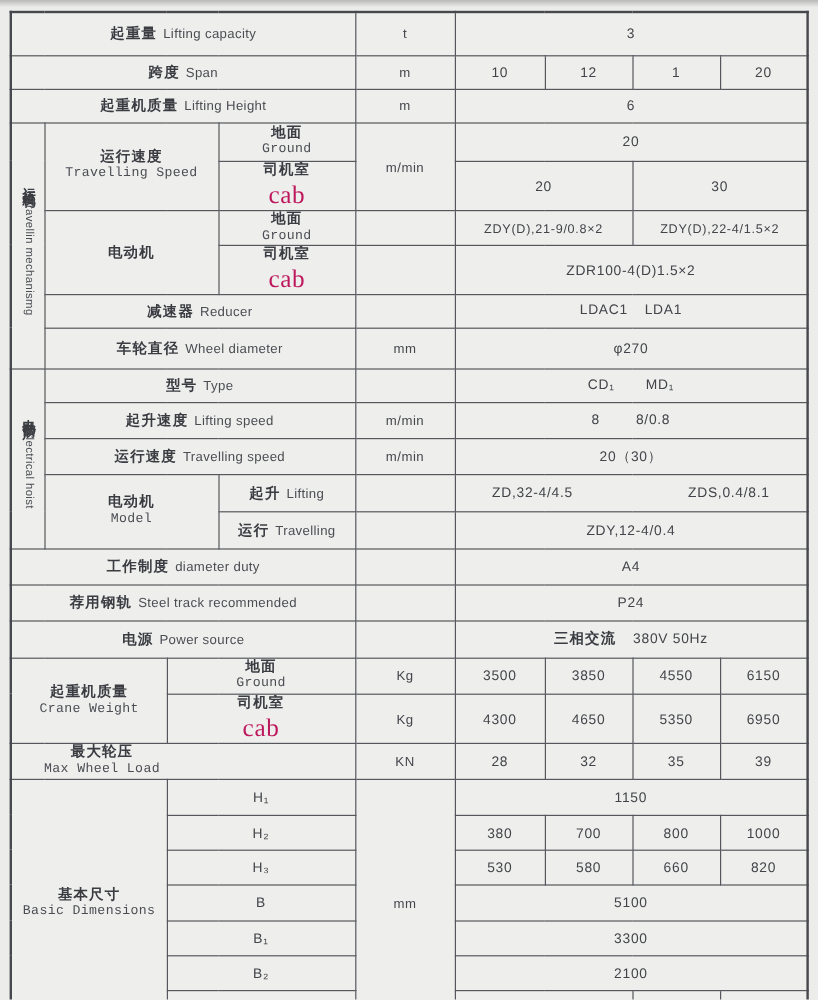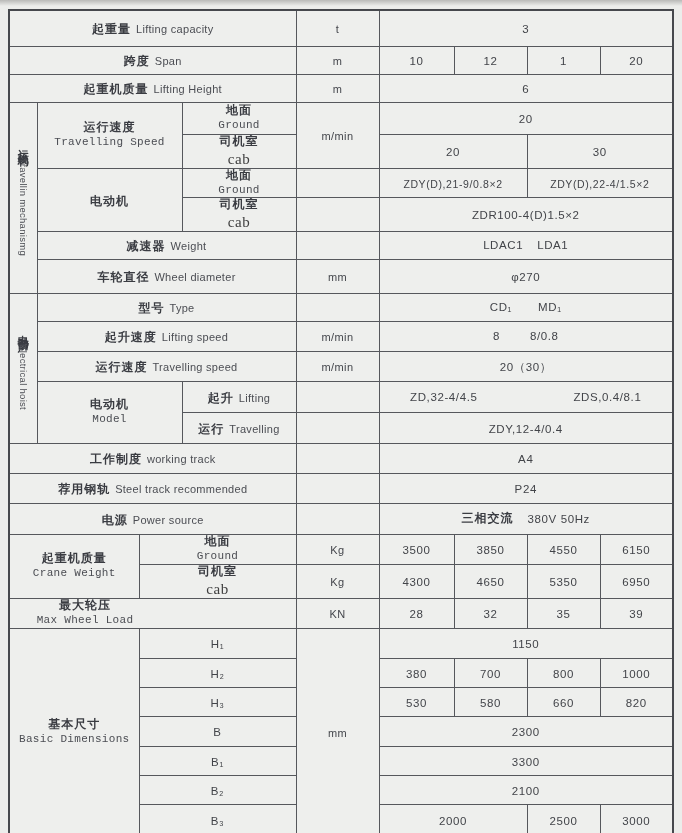--- a/index.html
+++ b/index.html
@@ -43,21 +43,21 @@
     font-size:11.5px;color:#424449;letter-spacing:.6px;
   }
   .pair{display:flex;justify-content:center;align-items:center;}
   .g14{gap:14px}.g26{gap:26px}.g30{gap:30px}.g66{gap:96px}
   .unit{
     font-family:"Liberation Sans","DejaVu Sans",sans-serif;
     font-size:11px;color:#44464c;letter-spacing:.4px;
   }
   .cabword{
     font-family:"Liberation Serif","DejaVu Serif",serif;
-    font-size:15px;font-weight:400;color:#404040;letter-spacing:.5px;
+    font-size:21px;font-weight:400;color:#be185d;letter-spacing:.5px;
   }
   .vert{
     writing-mode:vertical-rl;margin:0 auto;line-height:1;
   }
   .vert .vzh{
     text-orientation:upright;
     font-family:"Liberation Serif","DejaVu Serif",serif;
     font-size:11px;font-weight:600;color:#3a3c42;letter-spacing:2px;
   }
   .vert .ven{
@@ -150,21 +150,21 @@
   <tr style="height:30px">
     <td>
       <span class="stack"><span class="zh">司机室</span><span class="cabword">cab</span></span>
     </td>
     <td></td>
     <td colspan="4"><span class="val">ZDR100-4(D)1.5×2</span></td>
   </tr>
 
   <tr style="height:28px">
     <td colspan="3">
-      <span class="inline-lab"><span class="zh">减速器</span><span class="en">Weight</span></span>
+      <span class="inline-lab"><span class="zh">减速器</span><span class="en">Reducer</span></span>
     </td>
     <td></td>
     <td colspan="4">
       <div class="pair g14">
             <span class="val">LDAC1</span>
             <span class="val">LDA1</span>
           </div>
     </td>
   </tr>
 
@@ -234,21 +234,21 @@
   <tr style="height:31px">
     <td>
       <span class="inline-lab"><span class="zh">运行</span><span class="en">Travelling</span></span>
     </td>
     <td></td>
     <td colspan="4"><span class="val">ZDY,12-4/0.4</span></td>
   </tr>
 
   <tr style="height:30px">
     <td colspan="4">
-      <span class="inline-lab"><span class="zh">工作制度</span><span class="en">working track</span></span>
+      <span class="inline-lab"><span class="zh">工作制度</span><span class="en">diameter duty</span></span>
     </td>
     <td></td>
     <td colspan="4"><span class="val">A4</span></td>
   </tr>
 
   <tr style="height:30px">
     <td colspan="4">
       <span class="inline-lab"><span class="zh">荐用钢轨</span><span class="en">Steel track recommended</span></span>
     </td>
     <td></td>
@@ -327,21 +327,21 @@
   <tr style="height:29px">
     <td colspan="2"><span class="val">H₃</span></td>
     <td><span class="val">530</span></td>
     <td><span class="val">580</span></td>
     <td><span class="val">660</span></td>
     <td><span class="val">820</span></td>
   </tr>
 
   <tr style="height:30px">
     <td colspan="2"><span class="val">B</span></td>
-    <td colspan="4"><span class="val">2300</span></td>
+    <td colspan="4"><span class="val">5100</span></td>
   </tr>
 
   <tr style="height:29px">
     <td colspan="2"><span class="val">B₁</span></td>
     <td colspan="4"><span class="val">3300</span></td>
   </tr>
 
   <tr style="height:29px">
     <td colspan="2"><span class="val">B₂</span></td>
     <td colspan="4"><span class="val">2100</span></td>

